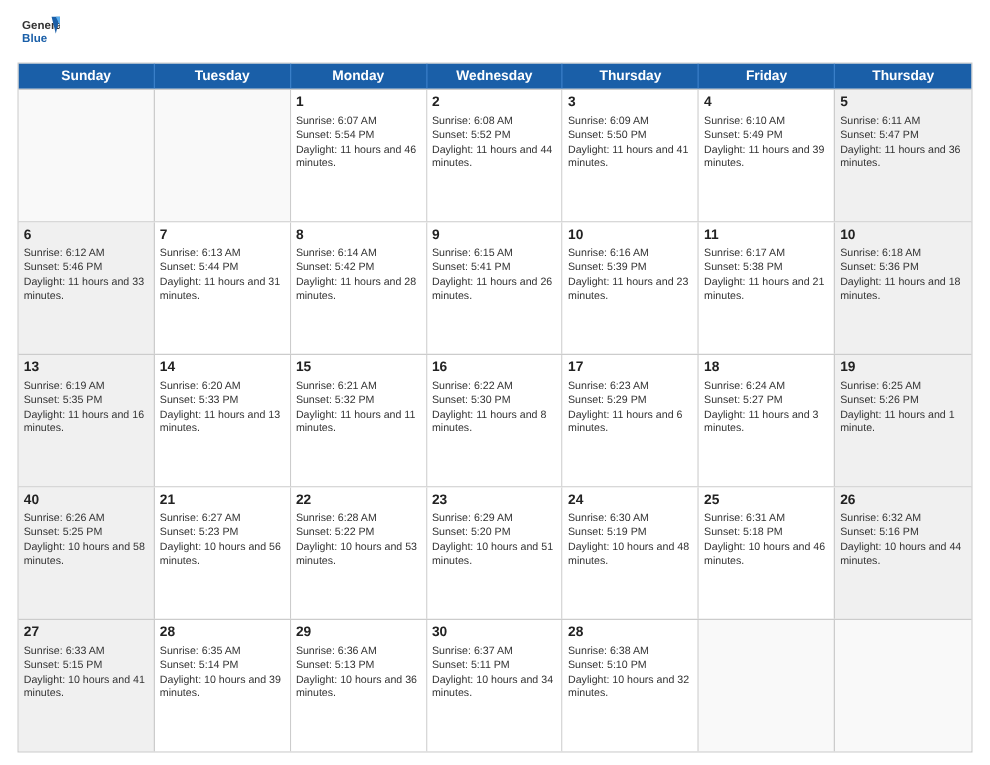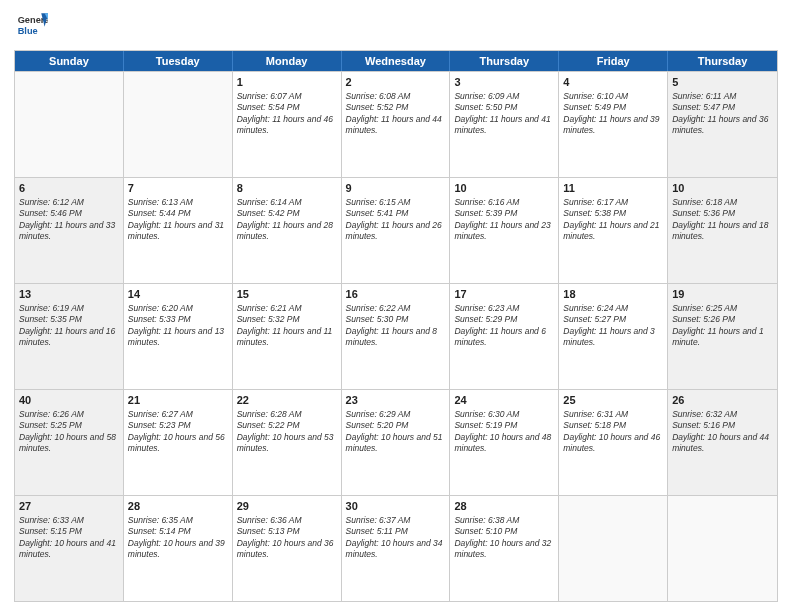--- a/index.html
+++ b/index.html
@@ -93,21 +93,20 @@
     .day-num {
       font-size: 11px;
       font-weight: bold;
       color: #222;
       display: block;
       margin-bottom: 1px;
     }
     .cal-cell .info {
       font-size: 8.5px;
       color: #333;
-      font-style: italic;
     }
   </style>
 </head>
 <body>
 
 <div class="page">
   <div class="header">
     <div class="logo">
       <svg class="logo-icon" viewBox="0 0 38 38" xmlns="http://www.w3.org/2000/svg">
         <text x="2" y="16" font-size="11" font-weight="bold" fill="#333" font-family="Arial">General</text>

